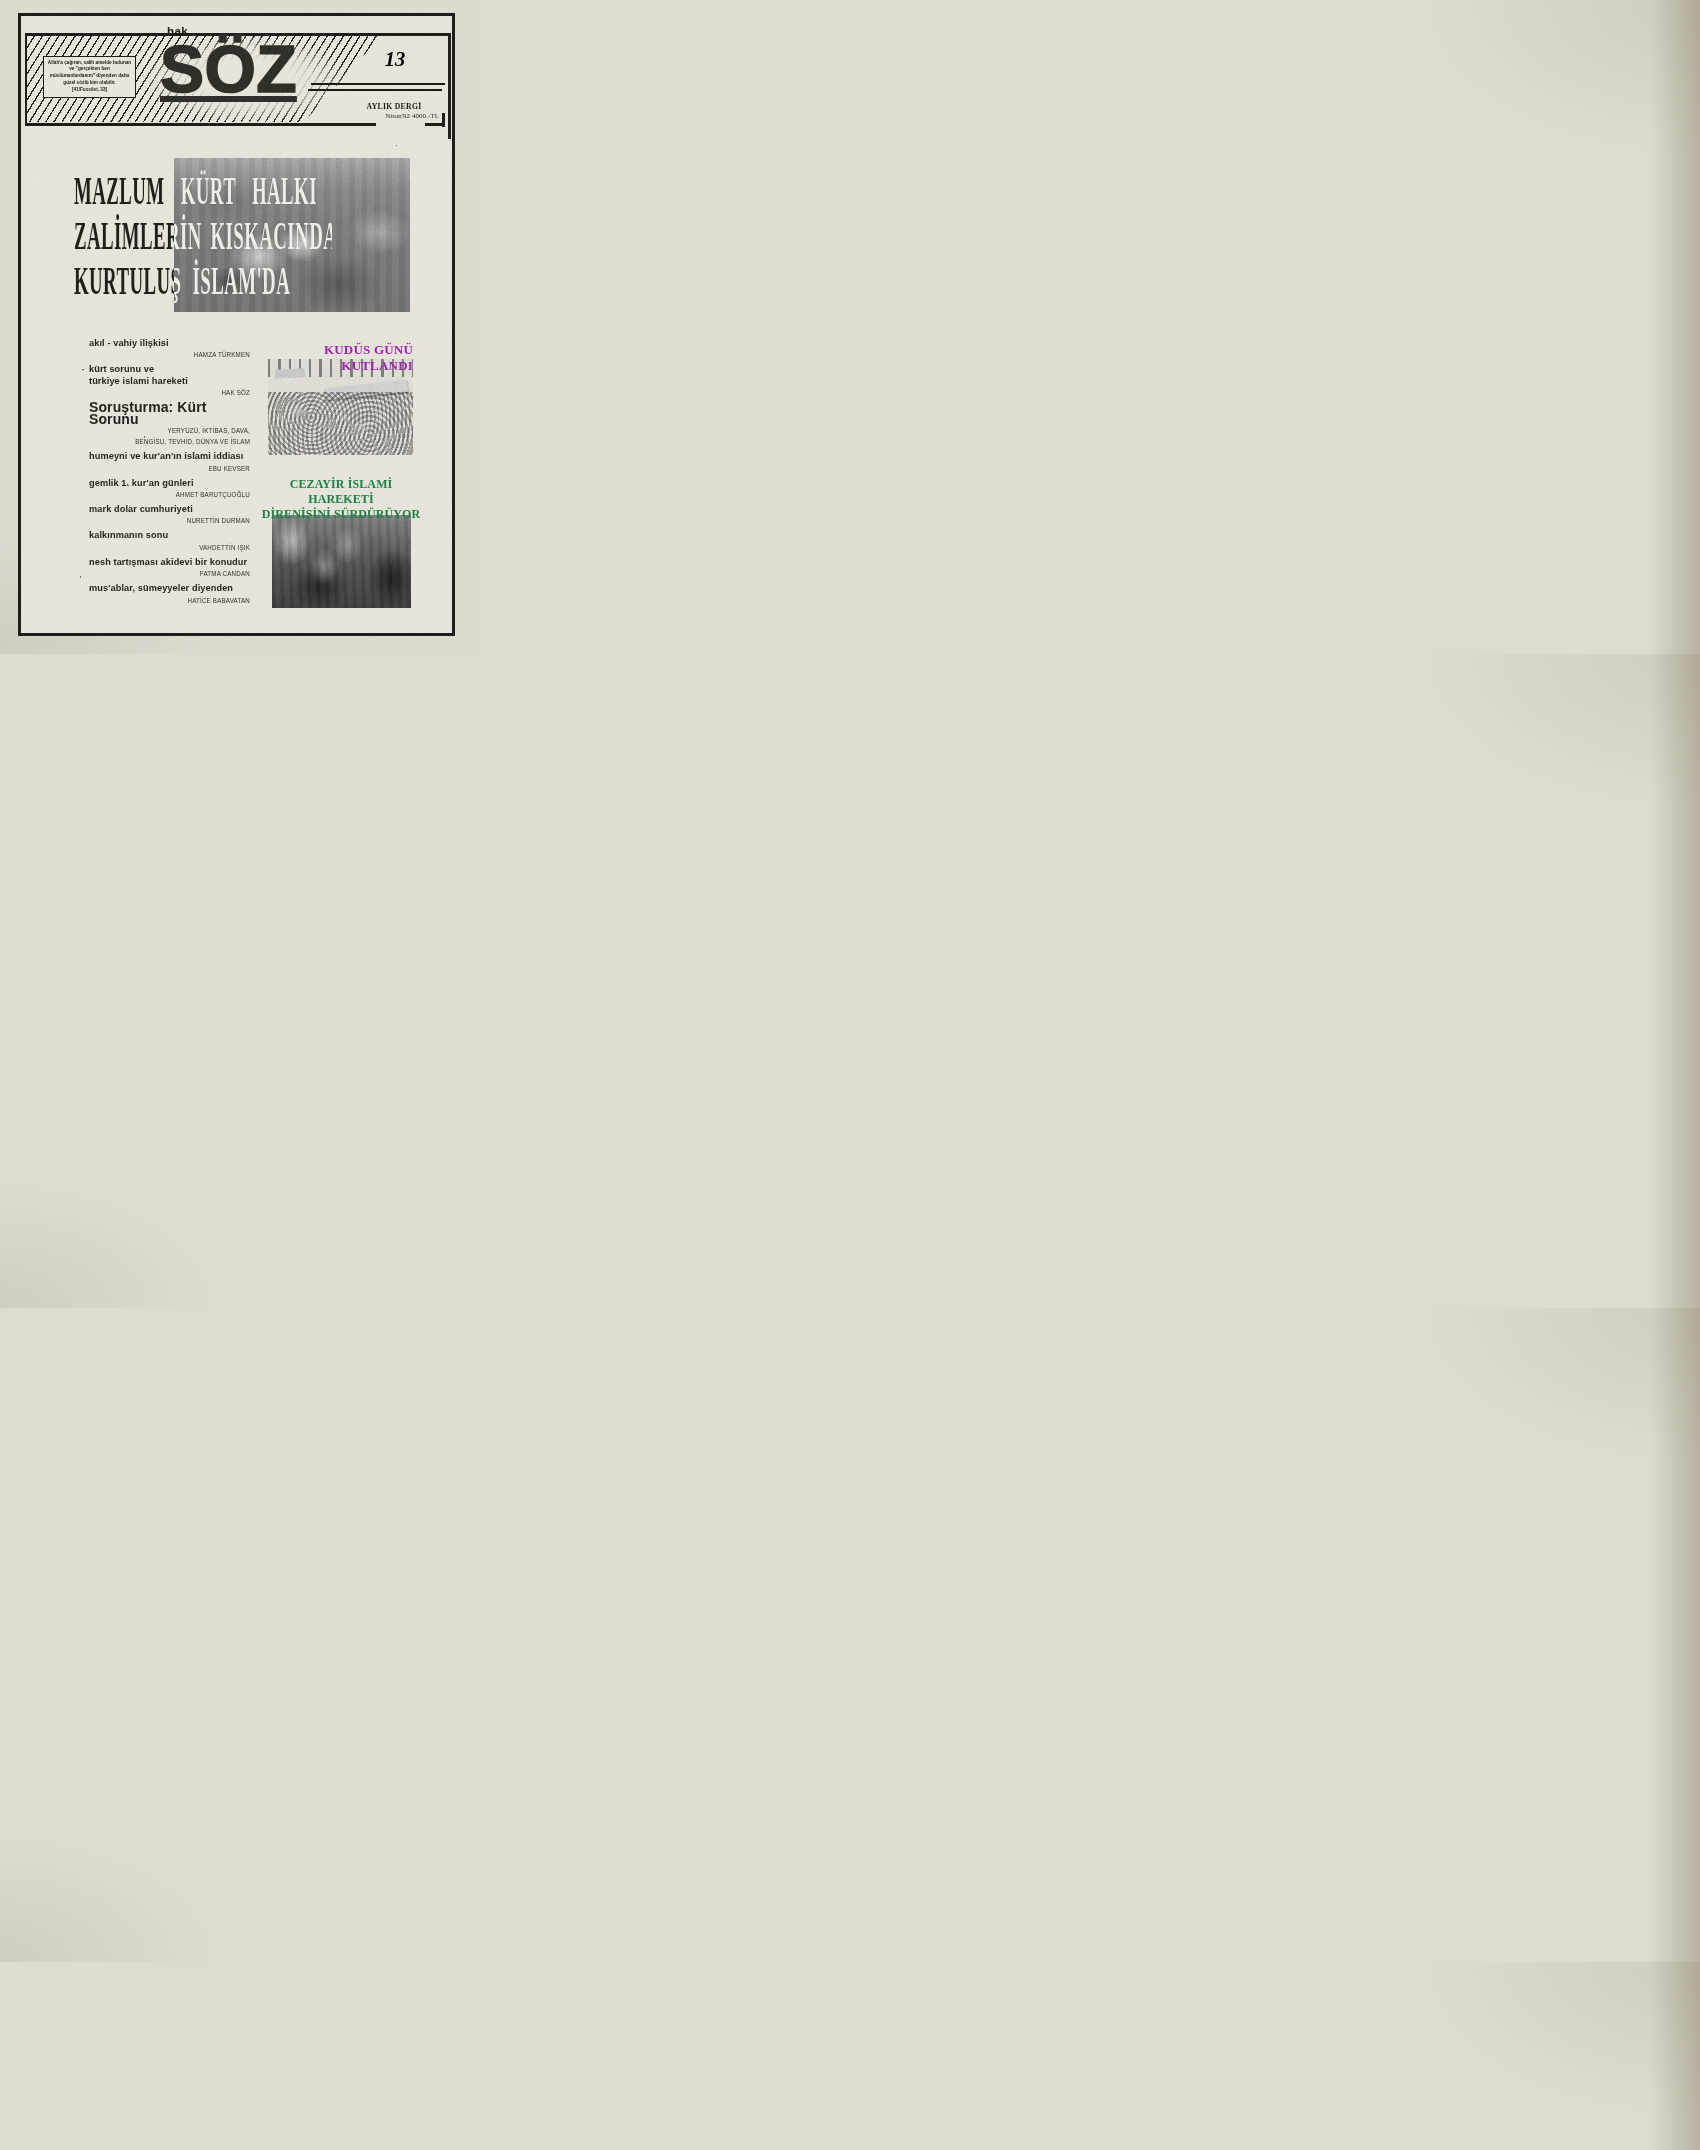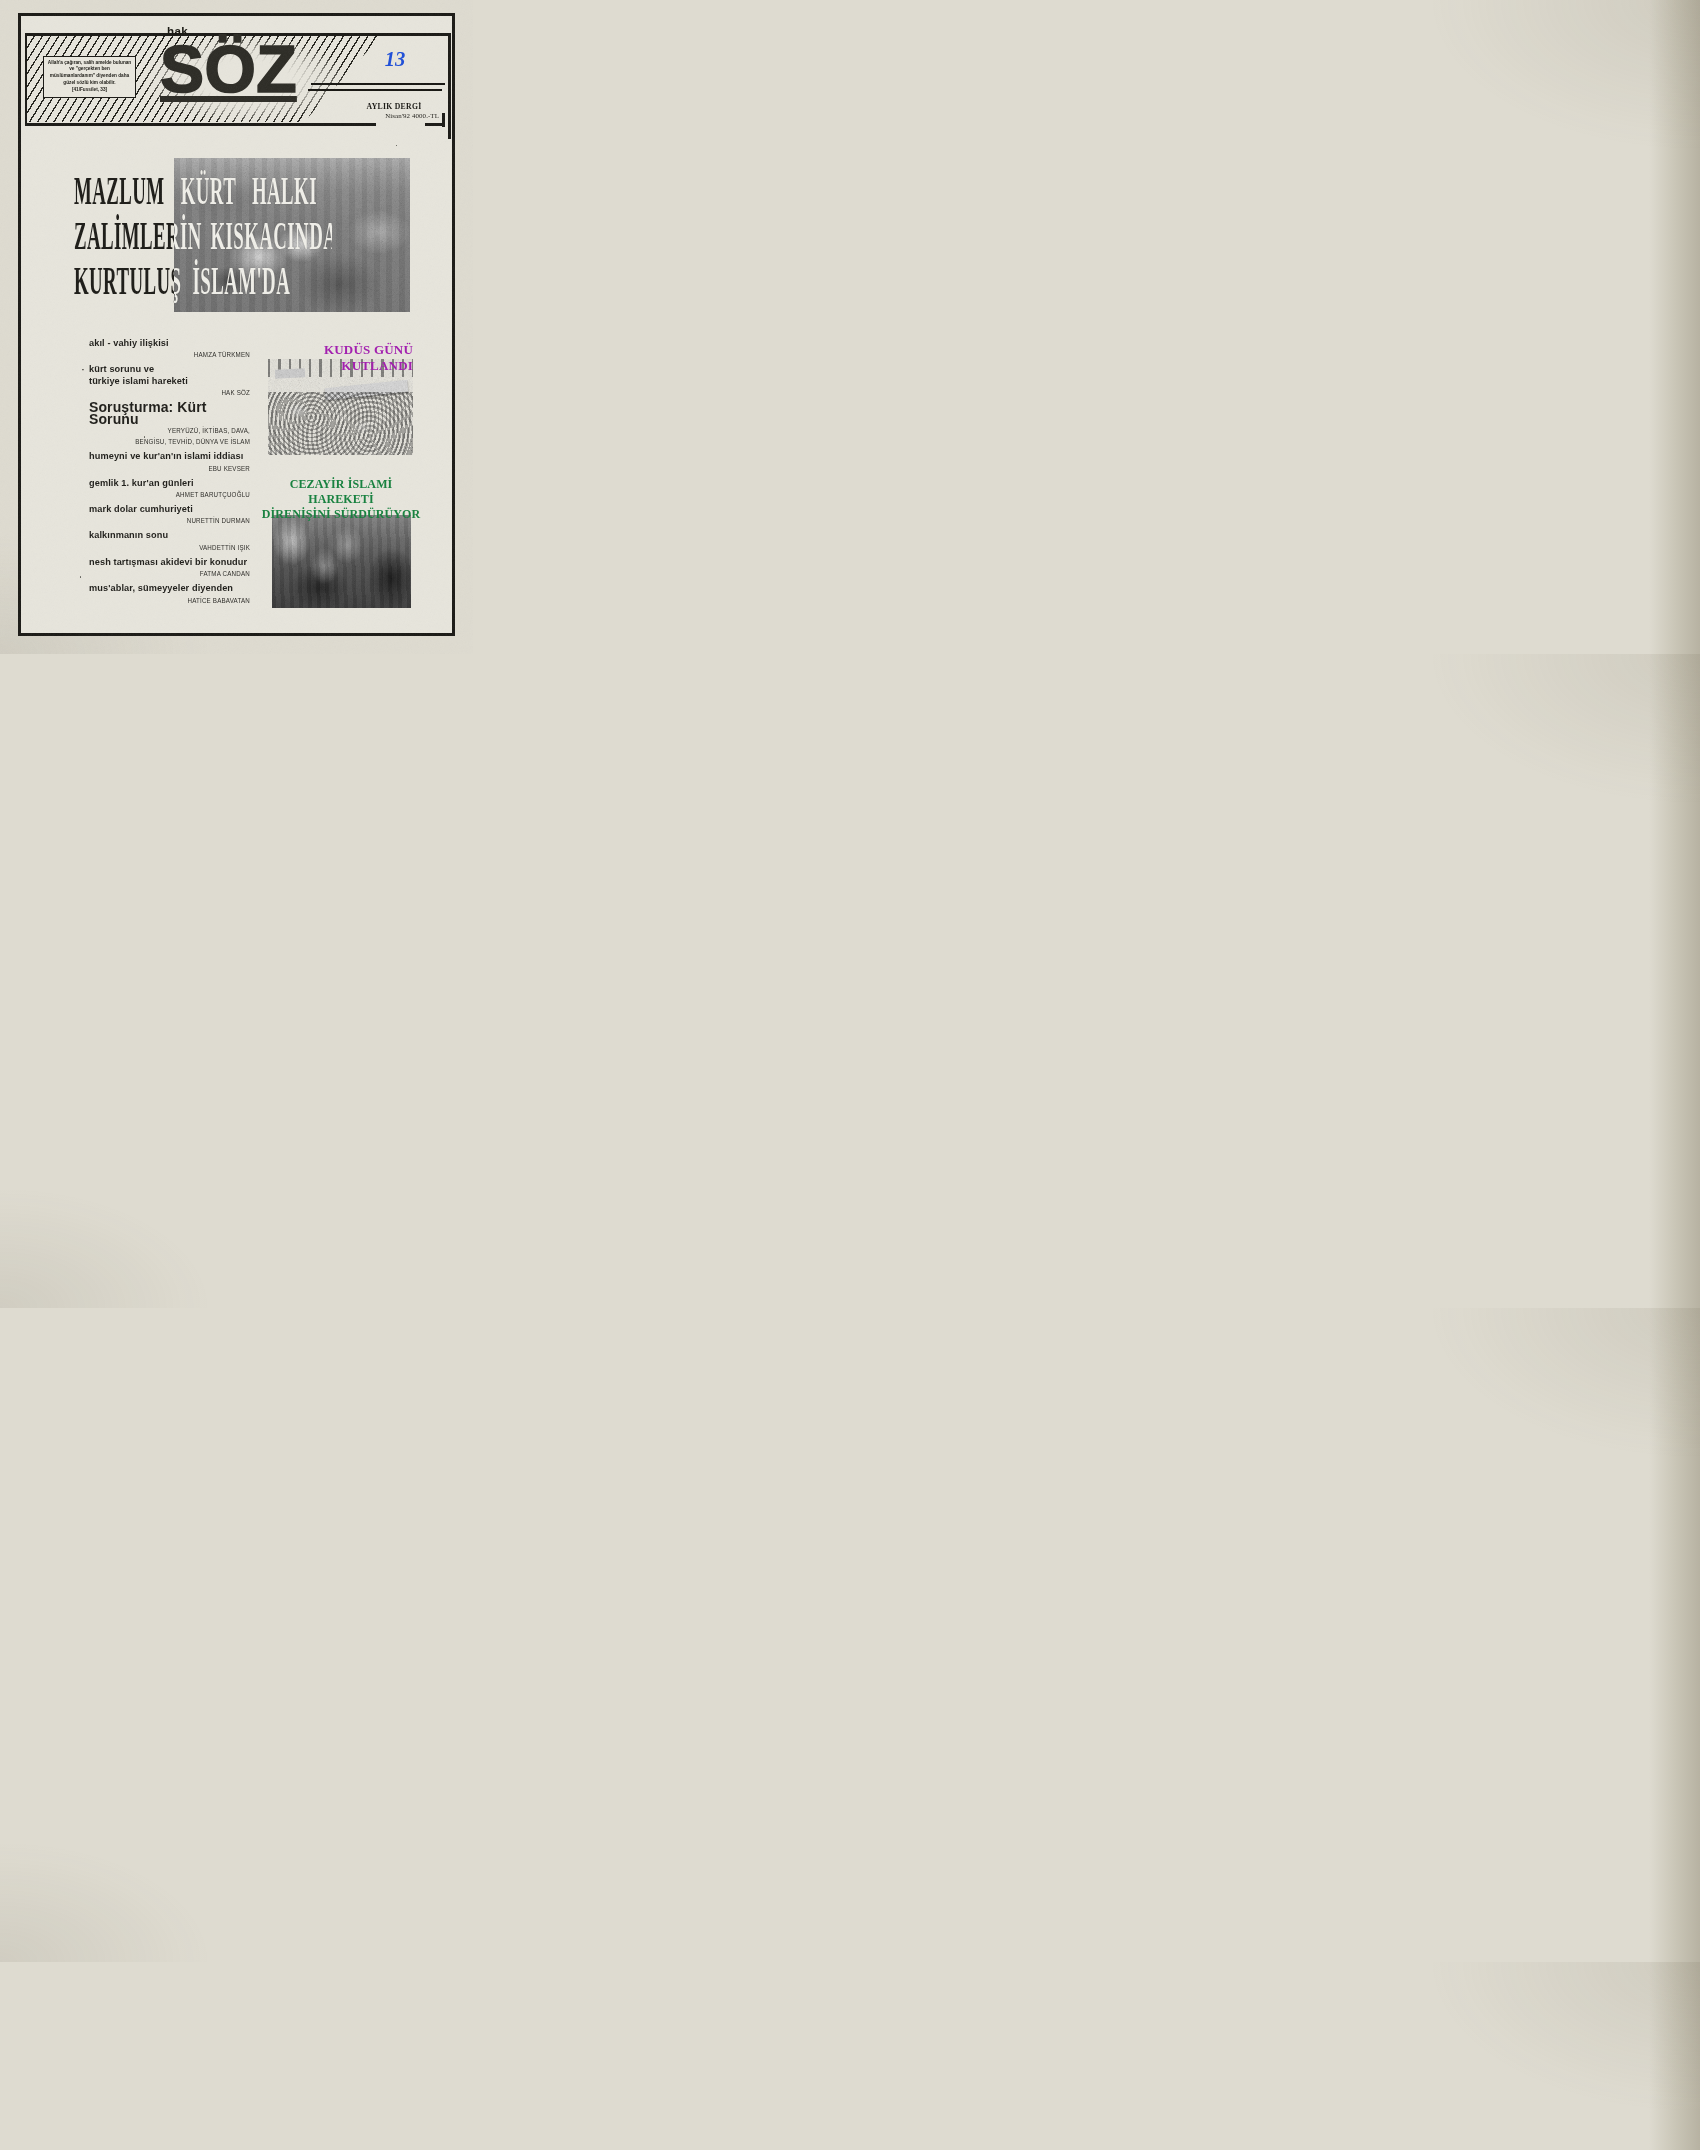--- a/index.html
+++ b/index.html
@@ -25,21 +25,21 @@
   .bracket-v{left:442px;top:113px;width:2.6px;height:13.8px;}
   .stripes{
     left:27px;top:36px;width:421px;height:86px;
     background:repeating-linear-gradient(122deg, rgba(0,0,0,0) 0 5.6px, #24231d 5.6px 6.9px);
     clip-path:polygon(0 0, 354px 0, 277px 100%, 0 100%);
   }
   .soz-halo{left:142px;top:26px;width:206px;height:97px;
     background:radial-gradient(ellipse closest-side at 50% 55%, #e7e5dc 42%, rgba(231,229,220,.8) 66%, rgba(231,229,220,0) 100%);}
   .logo-hak{left:167px;top:24px;font:700 11.6px/13px "Liberation Sans",sans-serif;letter-spacing:0.4px;color:#16150f;}
   .logo-soz{left:160px;top:36px;font:700 66px/66px "Liberation Sans",sans-serif;letter-spacing:0.4px;color:#2c2b25;text-decoration:underline;-webkit-text-stroke:1.7px #2c2b25;}
-  .issue-number{left:375px;top:48px;width:40px;text-align:center;font:italic 700 20.6px/22.4px "Liberation Serif",serif;color:#1d4ed8;}
+  .issue-number{left:375px;top:48px;width:40px;text-align:center;font:italic 700 20.6px/22.4px "Liberation Serif",serif;color:#000000;}
   .rule{background:#161511;height:2.2px;}
   .rule-1{left:311px;top:83px;width:134px;}
   .rule-2{left:308px;top:89px;width:134px;}
   .aylik{left:349px;top:102px;width:90px;text-align:center;font:700 7.7px/9.5px "Liberation Serif",serif;letter-spacing:0.3px;color:#171612;}
   .nisan{left:349px;top:112px;width:90px;text-align:right;font:400 6.9px/8.6px "Liberation Serif",serif;letter-spacing:0.1px;color:#1d1c17;}
   .quote-box{
     left:43px;top:56px;width:93px;height:42px;box-sizing:border-box;
     border:1.3px solid #1a1915;background:#e9e7de;padding:2.6px 2.2px 1.7px;
     text-align:center;font:700 4.7px/6.7px "Liberation Sans",sans-serif;color:#191813;
   }

